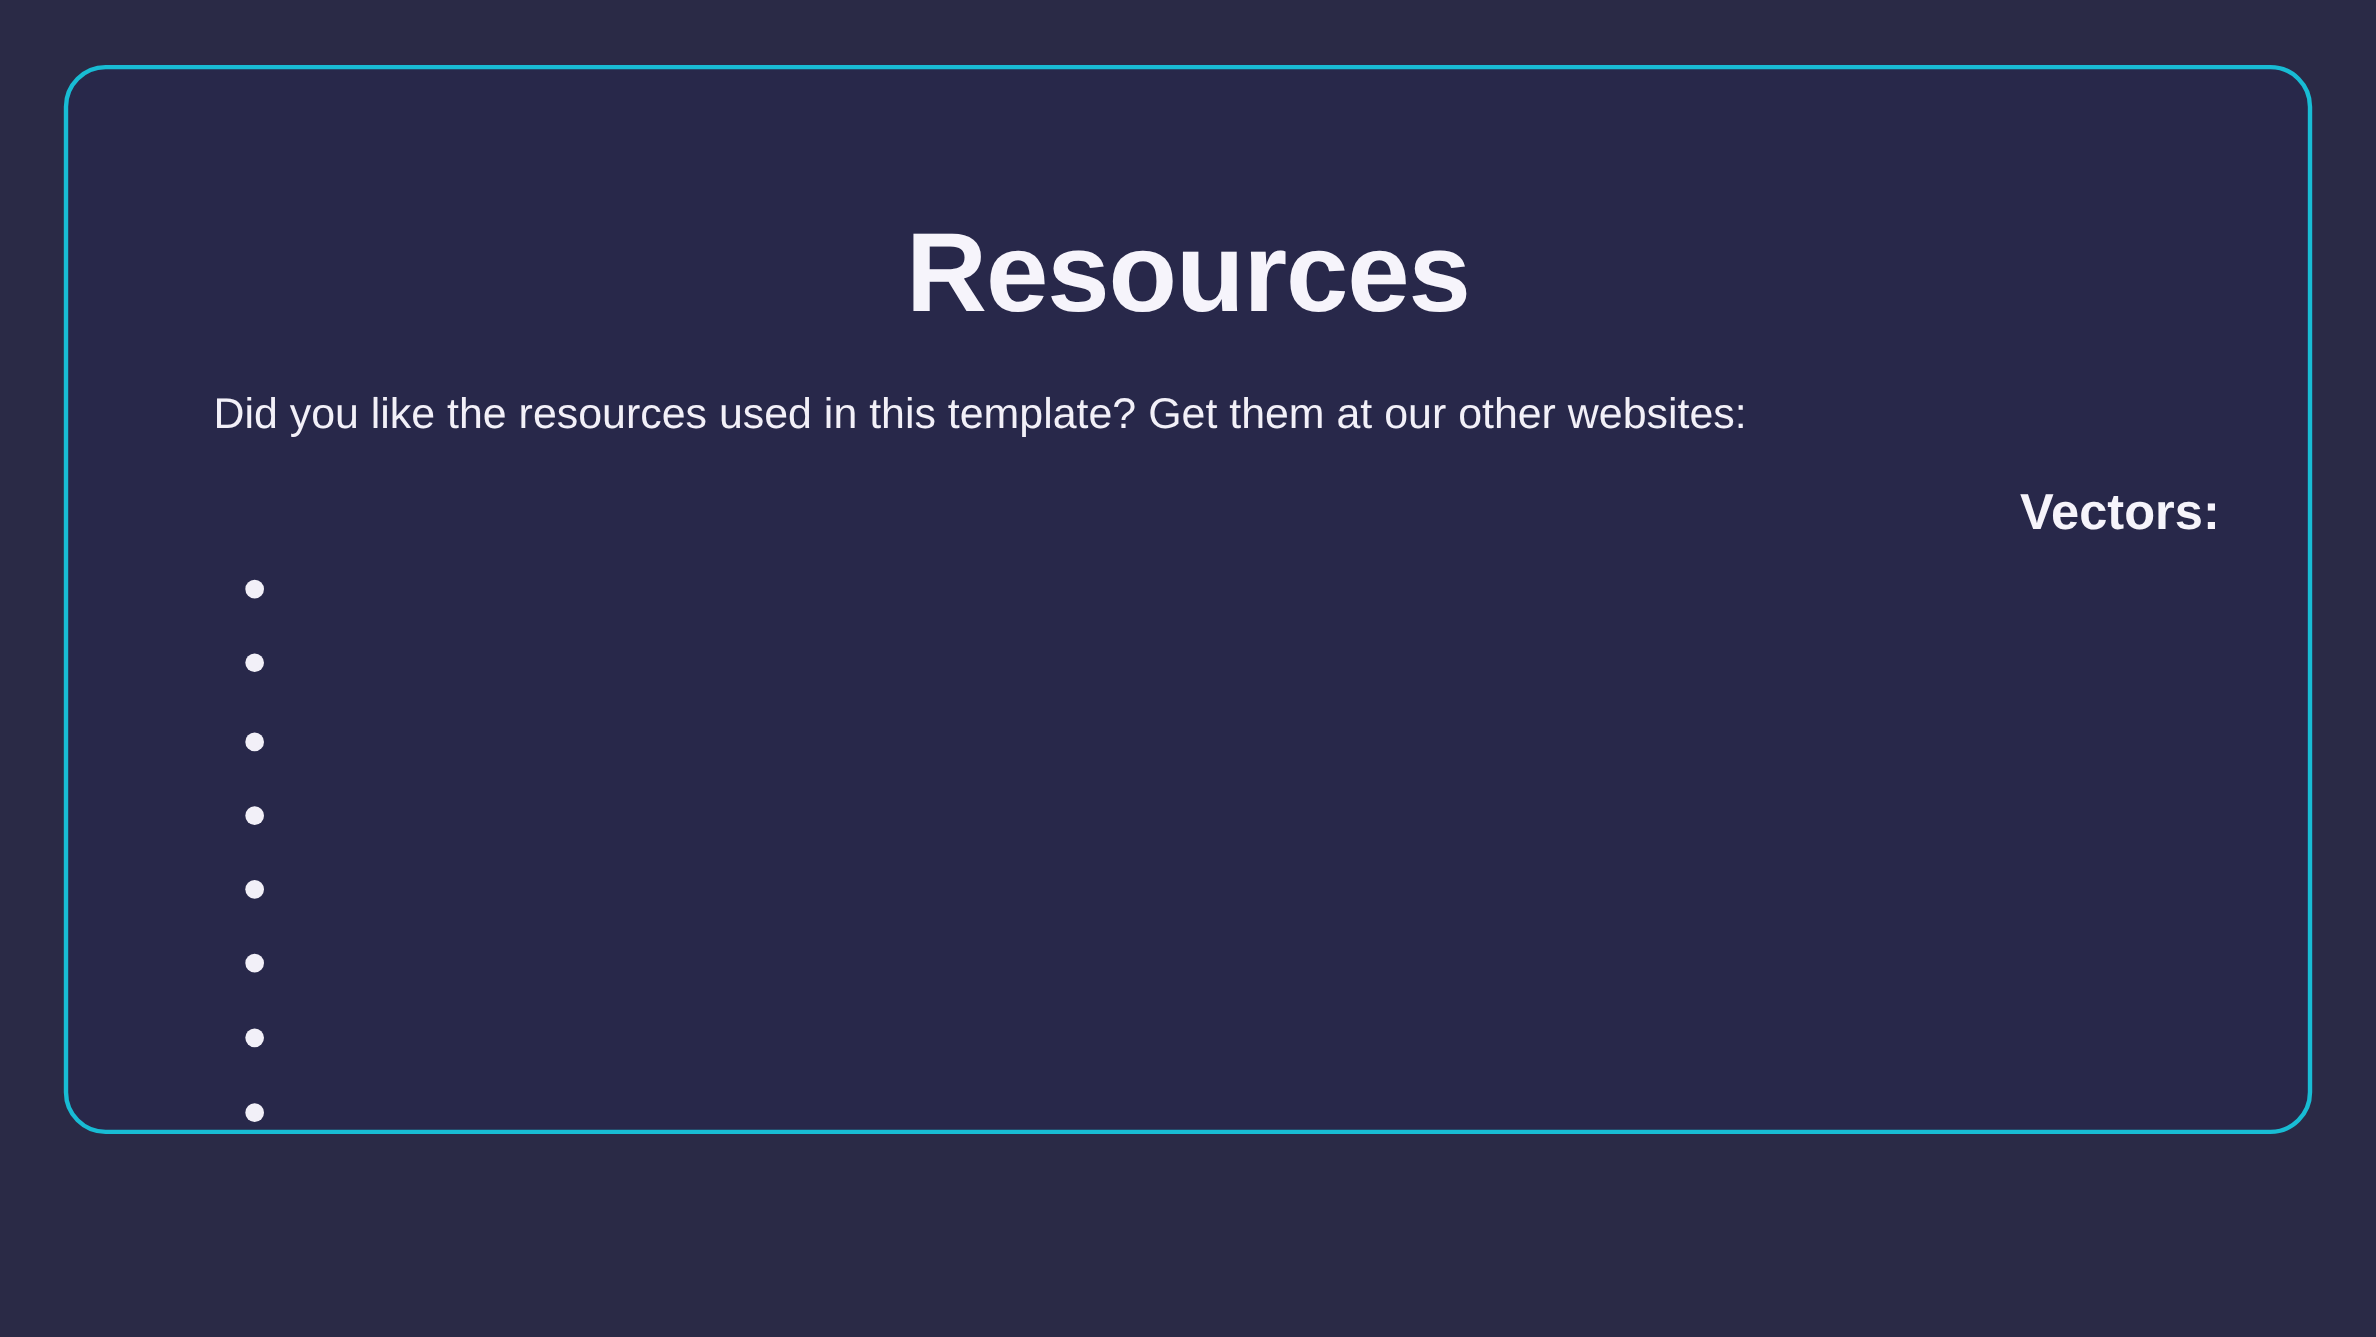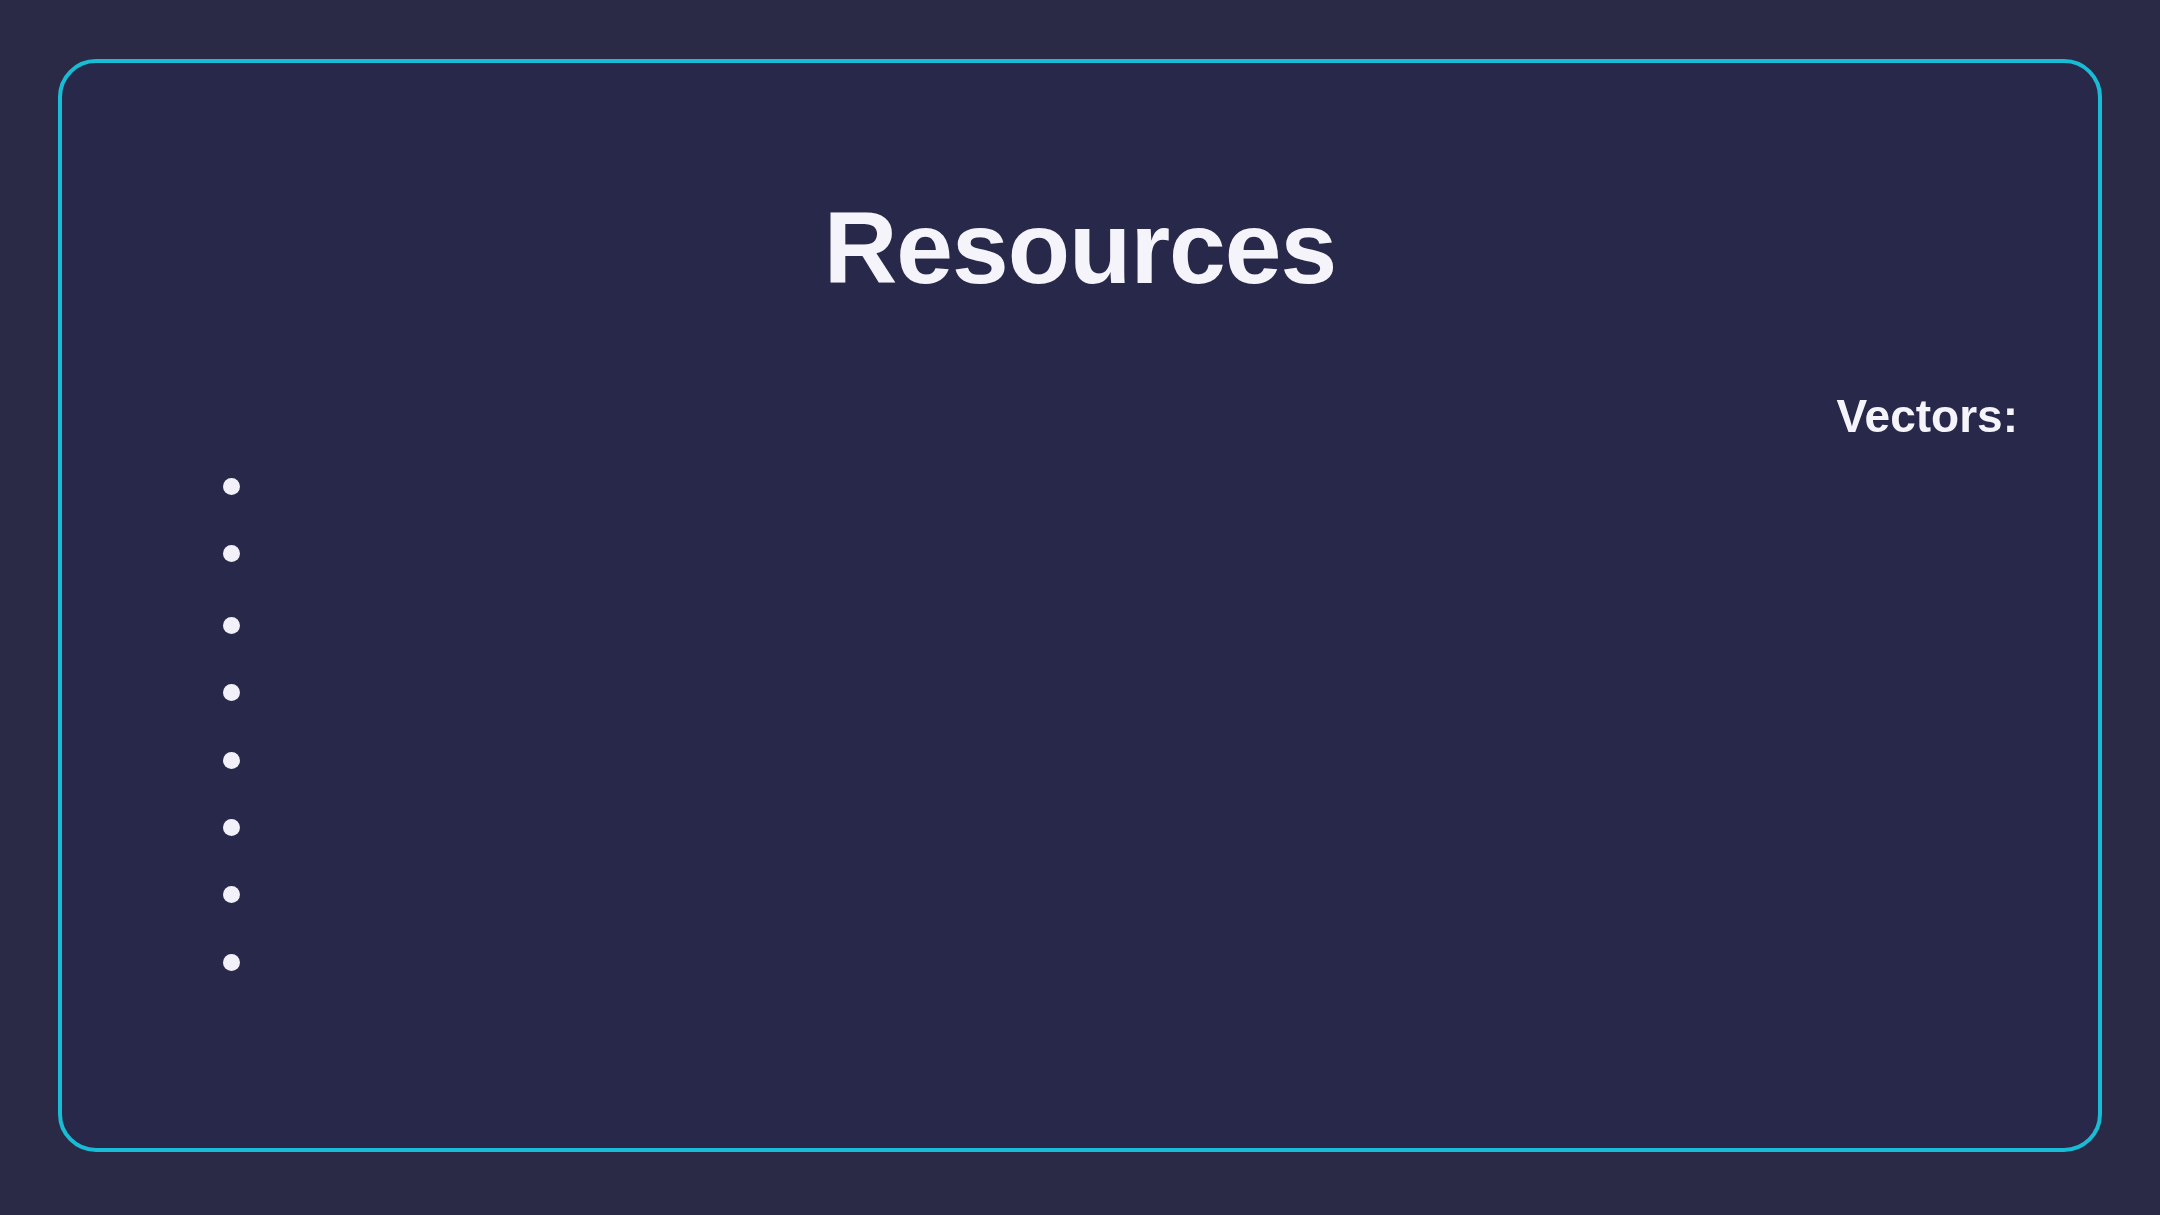--- a/index.html
+++ b/index.html
@@ -21,21 +21,21 @@
     height: 1215px;
     background: #2a2a46;
     box-sizing: border-box;
   }
 
   .panel {
     position: absolute;
     left: 58px;
     top: 59px;
     width: 2044px;
-    height: 1093px;
+    height: 972px;
     box-sizing: border-box;
     border: 4px solid #18bcd4;
     border-radius: 38px;
     background: #28284a;
   }
 
   .panel-inner {
     position: absolute;
     left: 0;
     top: 0;
@@ -141,20 +141,21 @@
 <body>
 
 <div class="slide">
   <div class="panel">
     <div class="panel-inner">
 
       <h1 class="slide-title">Resources</h1>
 
       <div class="body-block">
 
+        <p class="intro-text">Did you like the resources used in this template? Get them at our other websites:</p>
 
         <h2 class="section-heading heading-vectors">Vectors:</h2>
 
         <ul class="bullet-list bullet-list-vectors">
           <li class="bullet-item">
             <span class="bullet-dot"></span>
             <span class="bullet-text"></span>
           </li>
           <li class="bullet-item">
             <span class="bullet-dot"></span>

